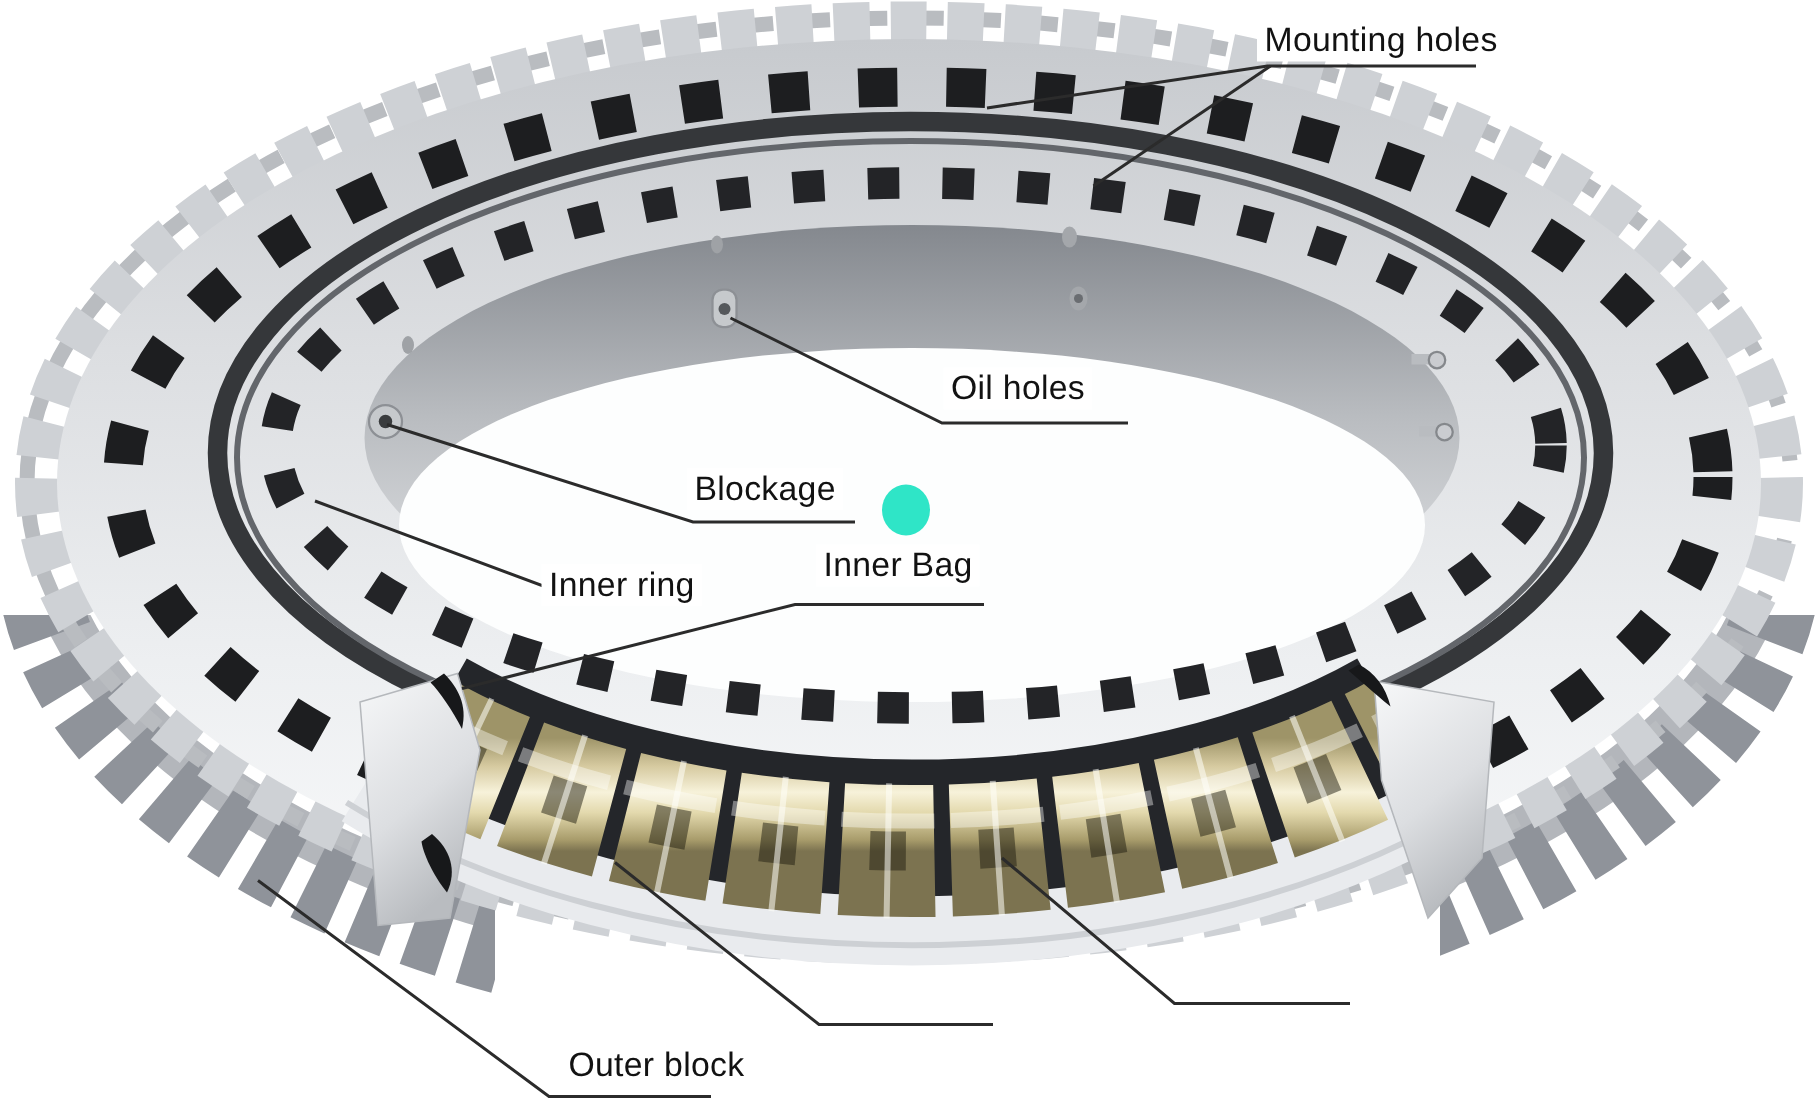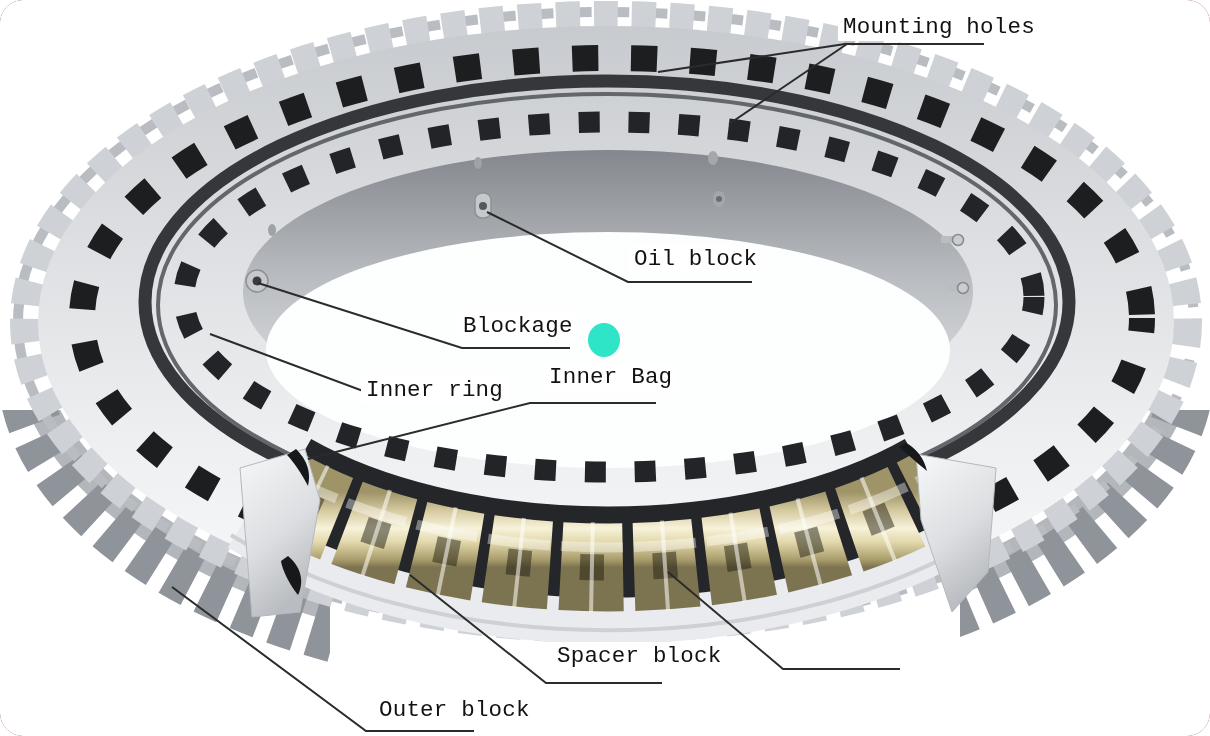--- a/index.html
+++ b/index.html
@@ -1,22 +1,21 @@
 <!DOCTYPE html>
 <html><head>
 <meta charset="utf-8">
 <style>
   html,body{margin:0;padding:0;background:#ffffff;}
   .stage{
     position:relative;
     width:1210px;height:736px;
     background:#7f1d1d;
     overflow:hidden;
-    font-family:Liberation Mono, monospace;
-    border-radius:23px;
+    font-family:Liberation Sans, sans-serif;
   }
   .stage svg{position:absolute;left:0;top:0;}
   .label{
     position:absolute;
     font-size:22.5px;
     line-height:26px;
     color:#121212;
     background:#ffffff;
     padding:1px 5px;
     white-space:nowrap;
@@ -128,20 +127,19 @@
     <polyline points="258,283 462,348 570,348"></polyline>
     <polyline points="210,334 363,391 467,391"></polyline>
     <polyline points="308,459 530,403 656,403"></polyline>
     <polyline points="410,575 546,683 662,683"></polyline>
     <polyline points="668,572 783,669 900,669"></polyline>
     <polyline points="172,587 366,731 474,731"></polyline>
   </g>
 </svg>
 
 <div class="label" style="left:838px;top:13px;">Mounting holes</div>
-<div class="label" style="left:629px;top:245px;">Oil block</div>
+<div class="label" style="left:629px;top:245px;">Oil holes</div>
 <div class="label" style="left:458px;top:312px;">Blockage</div>
 <div class="label" style="left:361px;top:376px;text-align:right;">Inner ring</div>
 <div class="label" style="left:544px;top:363px;">Inner Bag</div>
-<div class="label" style="left:552px;top:642px;">Spacer block</div>
 <div class="label" style="left:374px;top:696px;">Outer block</div>
 
 </div>
 
 </body></html>

